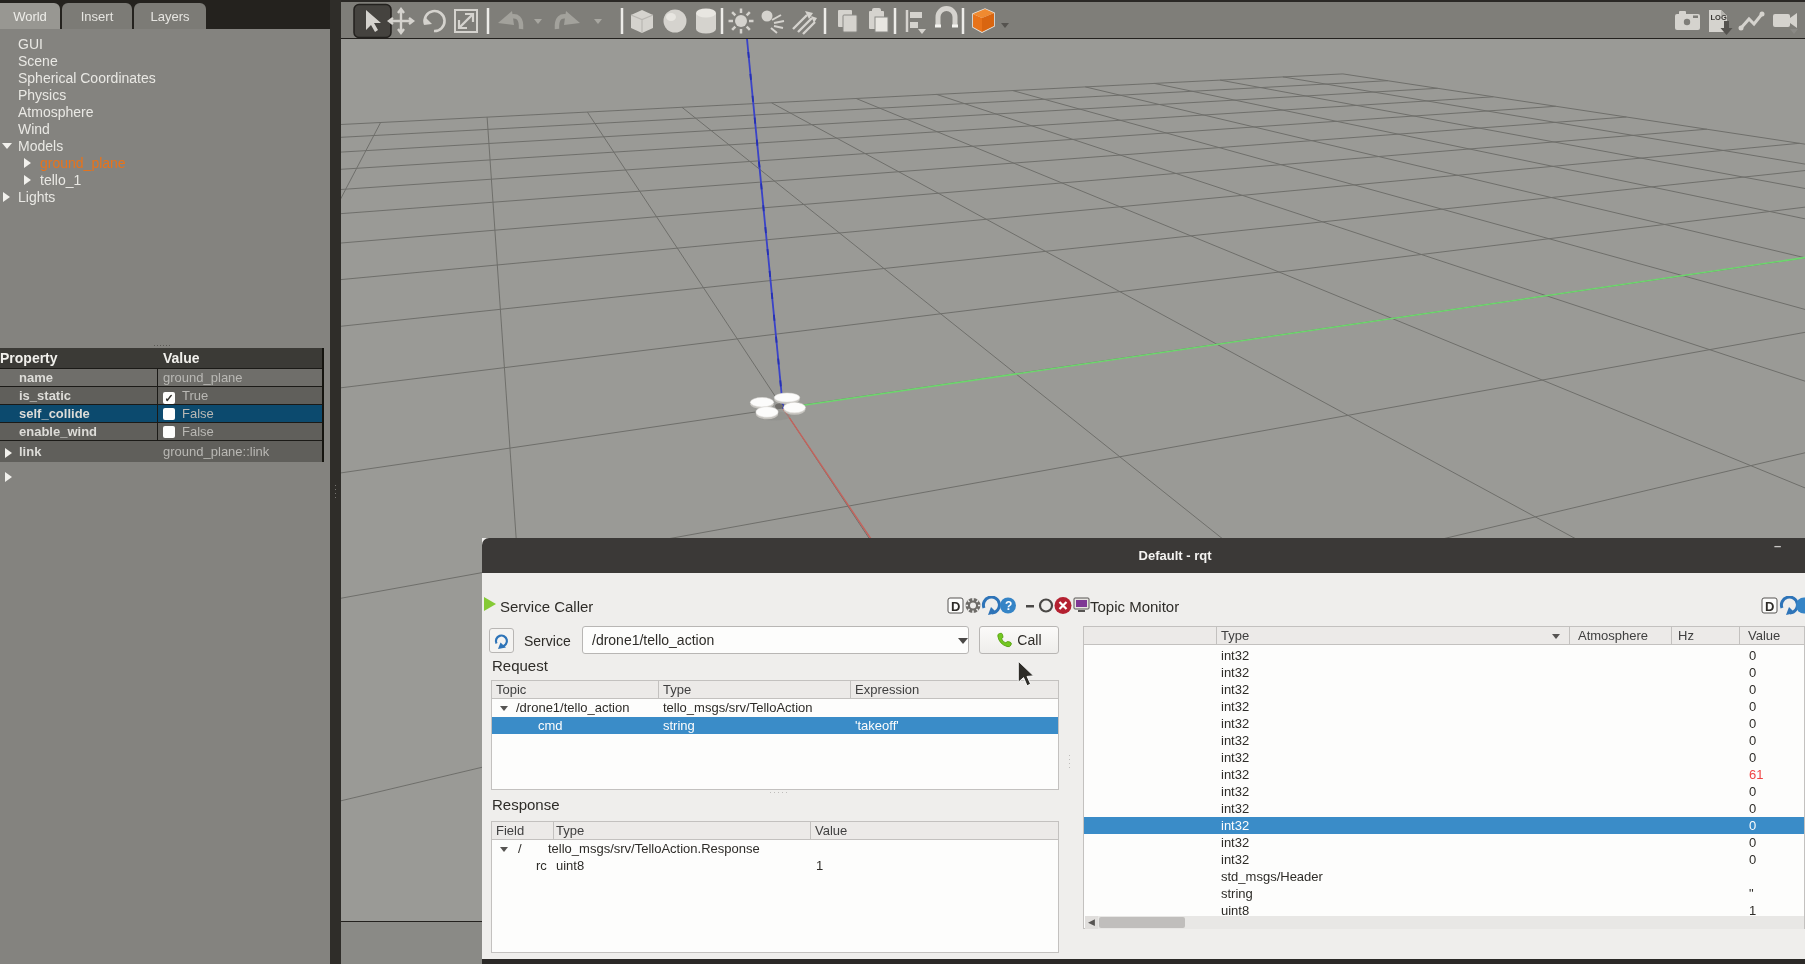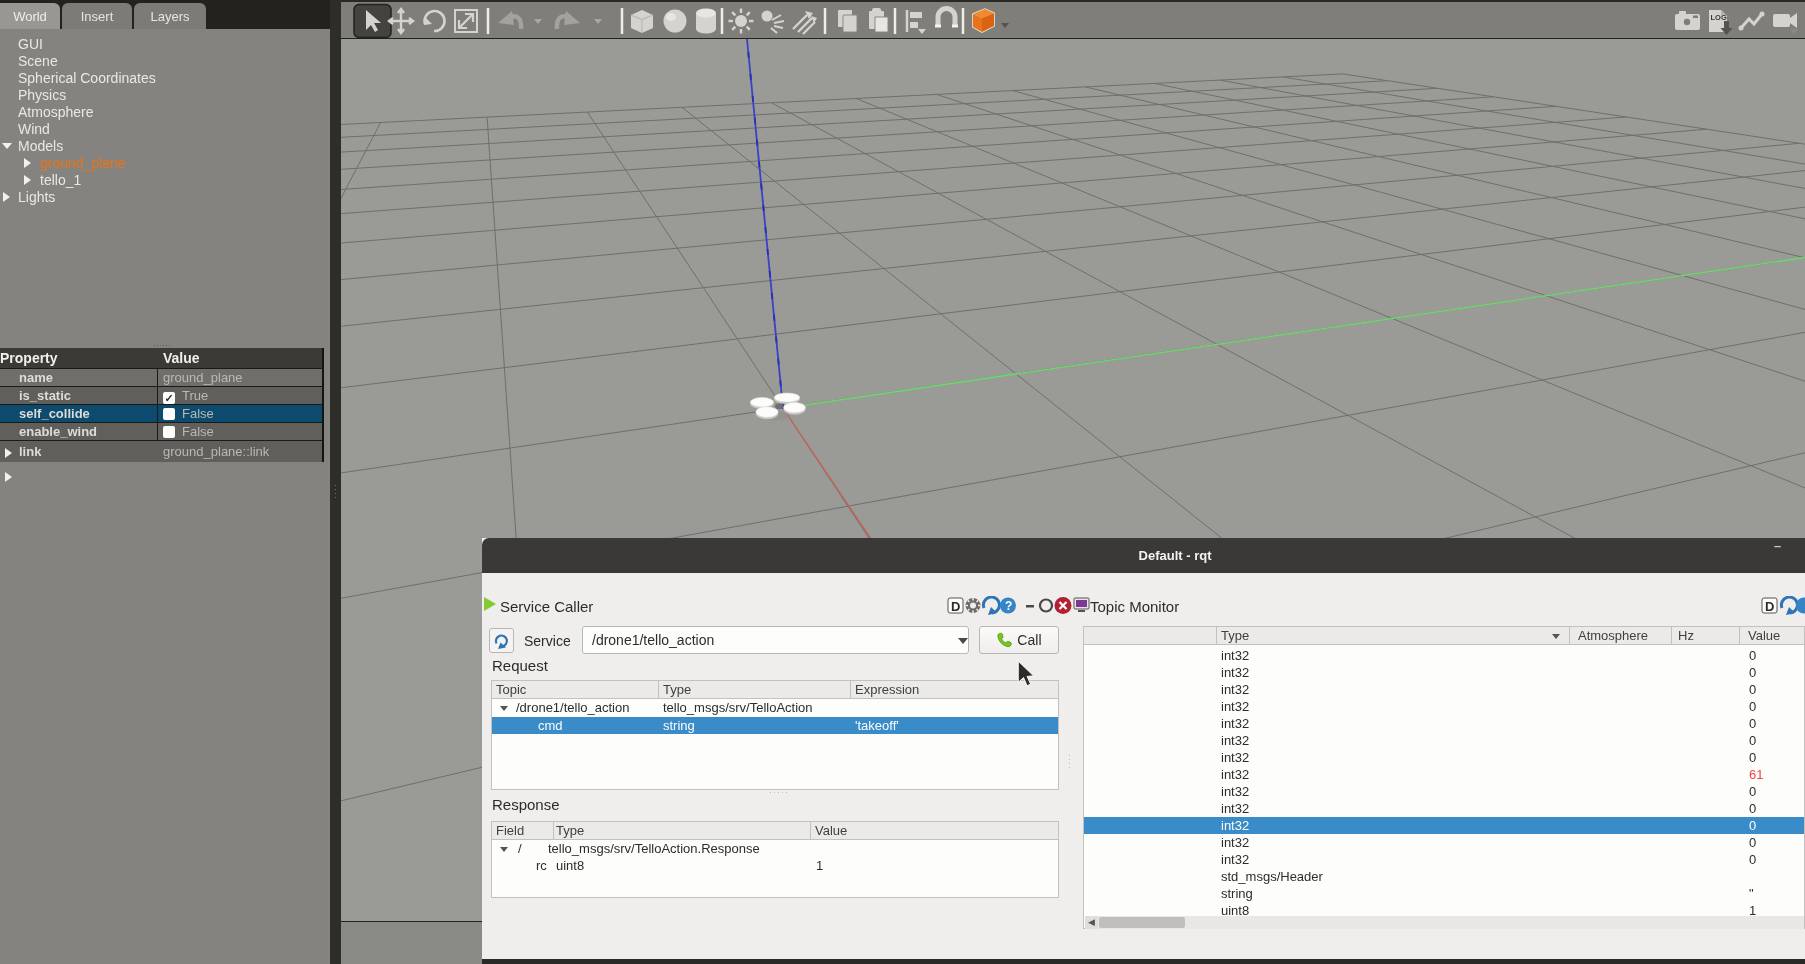--- a/index.html
+++ b/index.html
@@ -338,21 +338,21 @@
         <div class="tcell" style="left:24px;top:19px">/drone1/tello_action</div>
         <div class="tcell" style="left:171px;top:19px">tello_msgs/srv/TelloAction</div>
         <div class="abs" style="left:0;top:36px;width:566px;height:17px;background:#3a8cc8;color:#fdfdfc;font-size:13px">
           <span class="abs" style="left:46px;top:1px">cmd</span>
           <span class="abs" style="left:171px;top:1px">string</span>
           <span class="abs" style="left:363px;top:1px">'takeoff'</span>
         </div>
       </div>
       <div class="abs" style="left:287px;top:252px;width:22px;height:4px;color:#b8b6b4;font-size:9px;line-height:4px;letter-spacing:1px">·····</div>
       <div class="tcell" style="left:10px;top:258px;font-size:15px">Response</div>
-      <div class="tbl" style="left:9px;top:283px;width:568px;height:77px">
+      <div class="tbl" style="left:9px;top:283px;width:568px;height:132px">
         <div class="thead">
           <span style="left:4px">Field</span>
           <span style="left:64px">Type</span>
           <span style="left:323px">Value</span>
           <div class="abs" style="left:61px;top:0;width:1px;height:18px;background:#c3c1bf"></div>
           <div class="abs" style="left:318px;top:0;width:1px;height:18px;background:#c3c1bf"></div>
         </div>
         <div class="arr abs" style="left:8px;top:25px;border-top:5px solid #565452;border-left:4px solid transparent;border-right:4px solid transparent"></div>
         <div class="tcell" style="left:26px;top:19px">/</div>
         <div class="tcell" style="left:56px;top:19px">tello_msgs/srv/TelloAction.Response</div>

